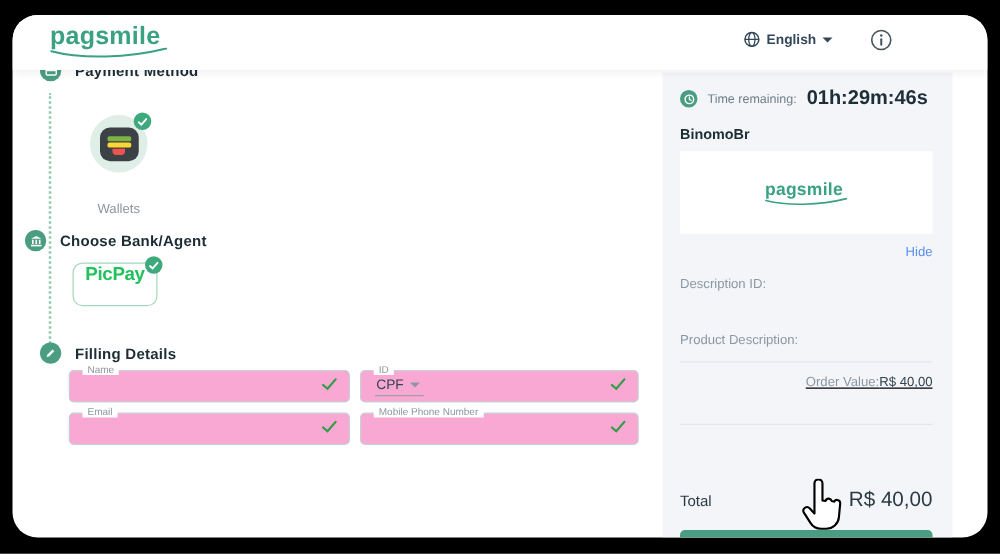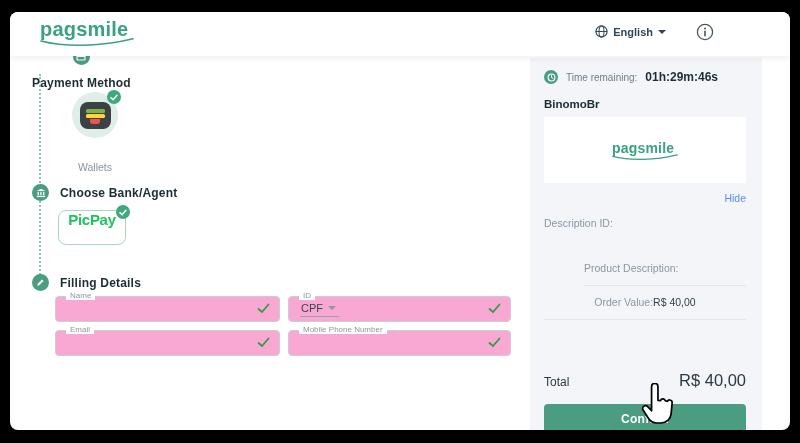--- a/index.html
+++ b/index.html
@@ -1,19 +1,19 @@
 <!DOCTYPE html>
 <html><head>
 <meta charset="utf-8">
 <style>
   * { margin:0; padding:0; box-sizing:border-box; }
   html,body { width:800px; height:443px; }
   body { background:#000; font-family:"Liberation Sans", sans-serif; position:relative; overflow:hidden; }
 
-  .card { position:absolute; left:10px; top:12px; width:780px; height:418px; background:#fff; border-radius:8px; overflow:hidden; }
+  .card { position:absolute; left:10px; top:12px; width:780px; height:418px; background:#fff; border-radius:20px; overflow:hidden; }
 
   
   .app-header { position:relative; height:44px; background:#fff; box-shadow:0 3px 6px rgba(0,0,0,.06); z-index:5; }
   .brand { position:absolute; left:30px; top:6px; }
   .brand-text { font-size:20px; font-weight:700; color:#3aa183; letter-spacing:.2px; }
   .brand-swoosh { display:block; margin-top:-3px; }
   .lang { position:absolute; right:124px; top:13px; display:flex; align-items:center; gap:5px; color:#33475b; font-size:11px; font-weight:700; cursor:pointer; }
   .caret-down { width:0; height:0; border-left:4px solid transparent; border-right:4px solid transparent; border-top:4px solid #33475b; margin-top:1px; }
   .info-btn { position:absolute; right:76px; top:11px; width:18px; height:18px; cursor:pointer; }
 
@@ -48,30 +48,30 @@
   .field-label { position:absolute; top:-6px; left:10px; background:#fff; padding:0 4px; font-size:8px; color:#8d979e; white-space:nowrap; }
   .field-check { position:absolute; right:9px; top:50%; transform:translateY(-50%); }
   .field input { position:absolute; left:11px; top:4px; width:calc(100% - 40px); height:17px; border:none; outline:none; font-size:11px; color:#37454d; background:transparent; font-family:"Liberation Sans", sans-serif; }
   .cpf-select { position:absolute; left:11px; top:5px; display:flex; align-items:center; gap:5px; border-bottom:1px solid #9aa2a8; font-size:11px; color:#37454d; padding:0 3px 2px 1px; cursor:pointer; }
   .cpf-caret { width:0; height:0; border-left:4px solid transparent; border-right:4px solid transparent; border-top:4px solid #8d979e; }
 
   
   .panel { position:absolute; left:520px; top:46px; width:232px; height:372px; background:#f3f5f8; padding:0 16px 0 14px; z-index:3; }
   .time-row { display:flex; align-items:center; gap:8px; margin-top:12px; }
   .time-label { font-size:10px; color:#6f7e8a; }
-  .time-value { font-size:12px; font-weight:700; color:#1d2e38; }
+  .time-value { font-size:16px; font-weight:700; color:#1d2e38; }
   .time-circle { width:14px; height:14px; border-radius:50%; background:#4a9d80; display:flex; align-items:center; justify-content:center; }
   .merchant { margin-top:14px; font-size:11.5px; font-weight:700; color:#1d2d35; }
   .logo-box { margin-top:7px; background:#fff; height:66px; display:flex; align-items:center; justify-content:center; }
   .logo-box .brand-text { font-size:14px; }
   .hide-link { text-align:right; color:#5b8def; font-size:10.5px; margin-top:9px; cursor:pointer; }
   .kv-label { color:#8b98a4; font-size:10.5px; }
   .tx { margin-top:13px; }
-  .pd { margin-top:33px; padding-bottom:11px; border-bottom:1px solid #e2e6ea;margin-left:40px; }
-  .ov { margin-top:10px; padding-bottom:11px; border-bottom:1px solid #e2e6ea; display:flex; justify-content:center; align-items:center; }
+  .pd { margin-top:33px; padding-bottom:11px; border-bottom:1px solid #e2e6ea; }
+  .ov { margin-top:10px; padding-bottom:27px; border-bottom:1px solid #e2e6ea; display:flex; justify-content:flex-end; align-items:center;text-decoration:underline; }
   .ov-value { color:#33434e; font-size:10.5px; }
   .total-row { margin-top:51px; display:flex; justify-content:space-between; align-items:baseline; }
   .total-label { font-size:12px; color:#2a3a44; }
   .total-value { font-size:16.5px; color:#2a3a44; }
   .confirm-btn { margin-top:14px; width:100%; height:29px; background:#4a9d80; color:#fff; font-weight:700; font-size:12px; border:none; border-radius:4px; letter-spacing:.3px; cursor:pointer; font-family:"Liberation Sans", sans-serif; }
 
   .cursor-hand { position:absolute; left:626px; top:371px; z-index:9; pointer-events:none; }
 </style>
 </head>
 <body>
@@ -98,21 +98,21 @@
       <svg width="18" height="18" viewBox="0 0 18 18">
         <circle cx="9" cy="9" r="7.6" fill="none" stroke="#46555c" stroke-width="1.3"></circle>
         <circle cx="9" cy="5.4" r="1" fill="#46555c"></circle>
         <rect x="8.2" y="7.6" width="1.6" height="6" rx="0.8" fill="#46555c"></rect>
       </svg>
     </div>
   </div>
 
   <div class="dotline"></div>
 
-  <div class="step-row" style="left:22px; top:36px;flex-direction:column;">
+  <div class="step-row" style="left:22px; top:36px;">
     <span class="step-circle">
       <svg width="10" height="10" viewBox="0 0 10 10">
         <rect x="1" y="2" width="8" height="6" rx="1" fill="none" stroke="#fff" stroke-width="1.2"></rect>
         <line x1="1" y1="4.3" x2="9" y2="4.3" stroke="#fff" stroke-width="1.2"></line>
       </svg>
     </span>
     <span class="step-label">Payment Method</span>
   </div>
 
   <div class="wallet-opt">
@@ -124,21 +124,21 @@
       </div>
       <span class="badge wallet-badge">
         <svg width="8" height="7" viewBox="0 0 12 10">
             <path d="M1.5 5.5 L4.6 8.3 L10.5 1.6" stroke="#fff" stroke-width="2.2" fill="none" stroke-linecap="round"></path>
           </svg>
       </span>
     </div>
     <div class="wallet-name">Wallets</div>
   </div>
 
-  <div class="step-row" style="left:22px; top:172px;">
+  <div class="step-row" style="left:10px; top:172px;">
     <span class="step-circle">
       <svg width="10" height="10" viewBox="0 0 10 10">
         <path d="M5 0.8 L9.2 3 L0.8 3 Z" fill="#fff"></path>
         <rect x="1.6" y="3.8" width="1.3" height="3.4" fill="#fff"></rect>
         <rect x="4.35" y="3.8" width="1.3" height="3.4" fill="#fff"></rect>
         <rect x="7.1" y="3.8" width="1.3" height="3.4" fill="#fff"></rect>
         <rect x="0.8" y="7.8" width="8.4" height="1.3" fill="#fff"></rect>
       </svg>
     </span>
     <span class="step-label">Choose Bank/Agent</span>

